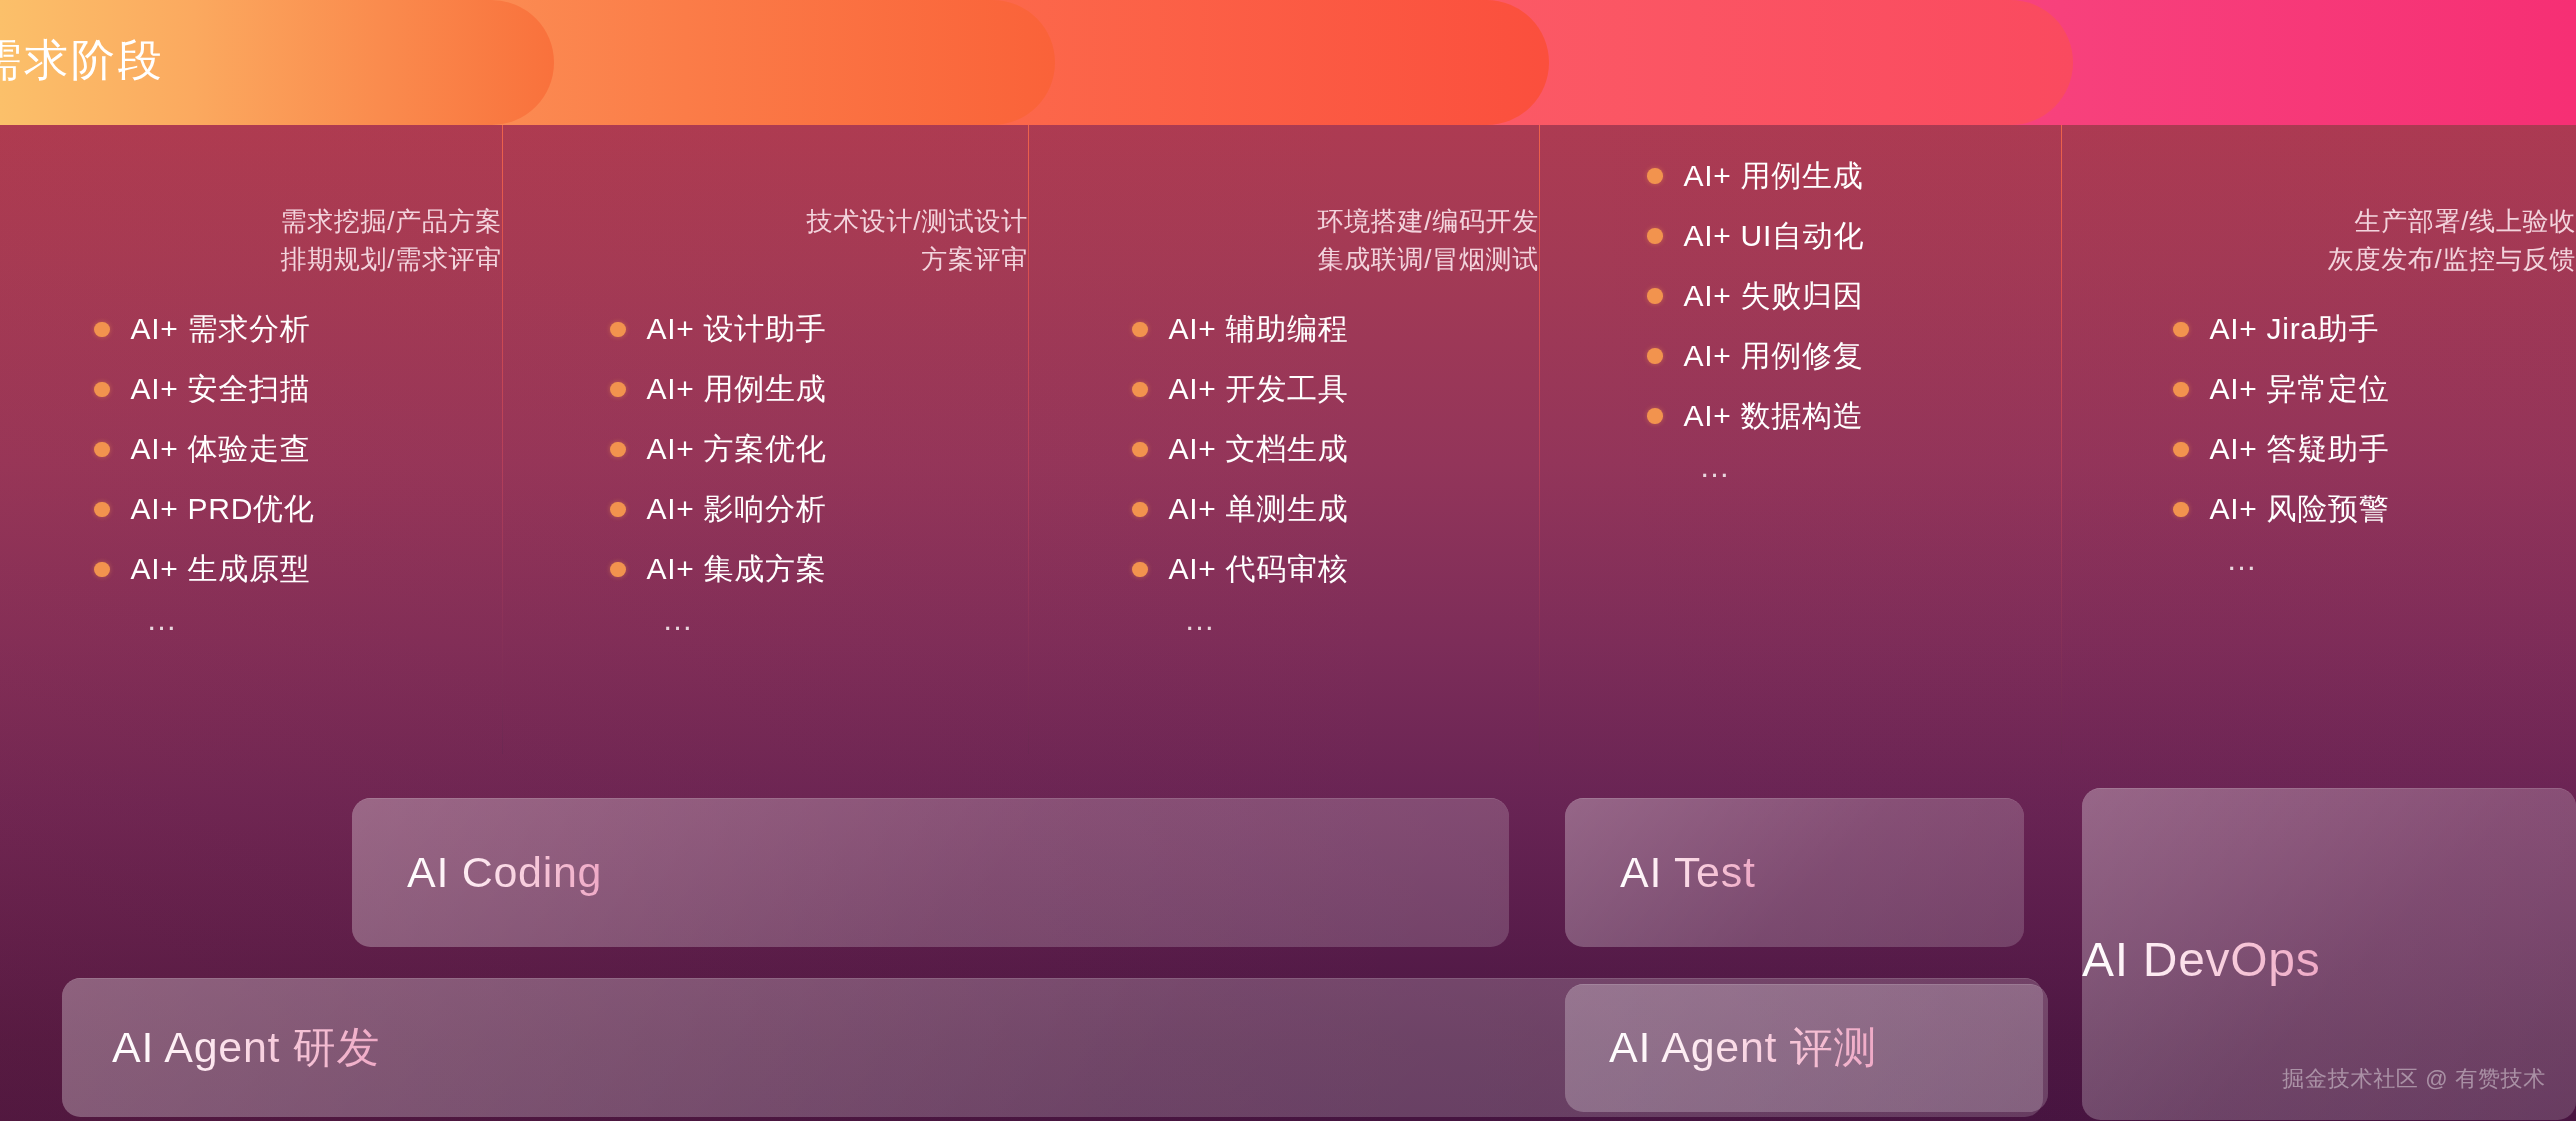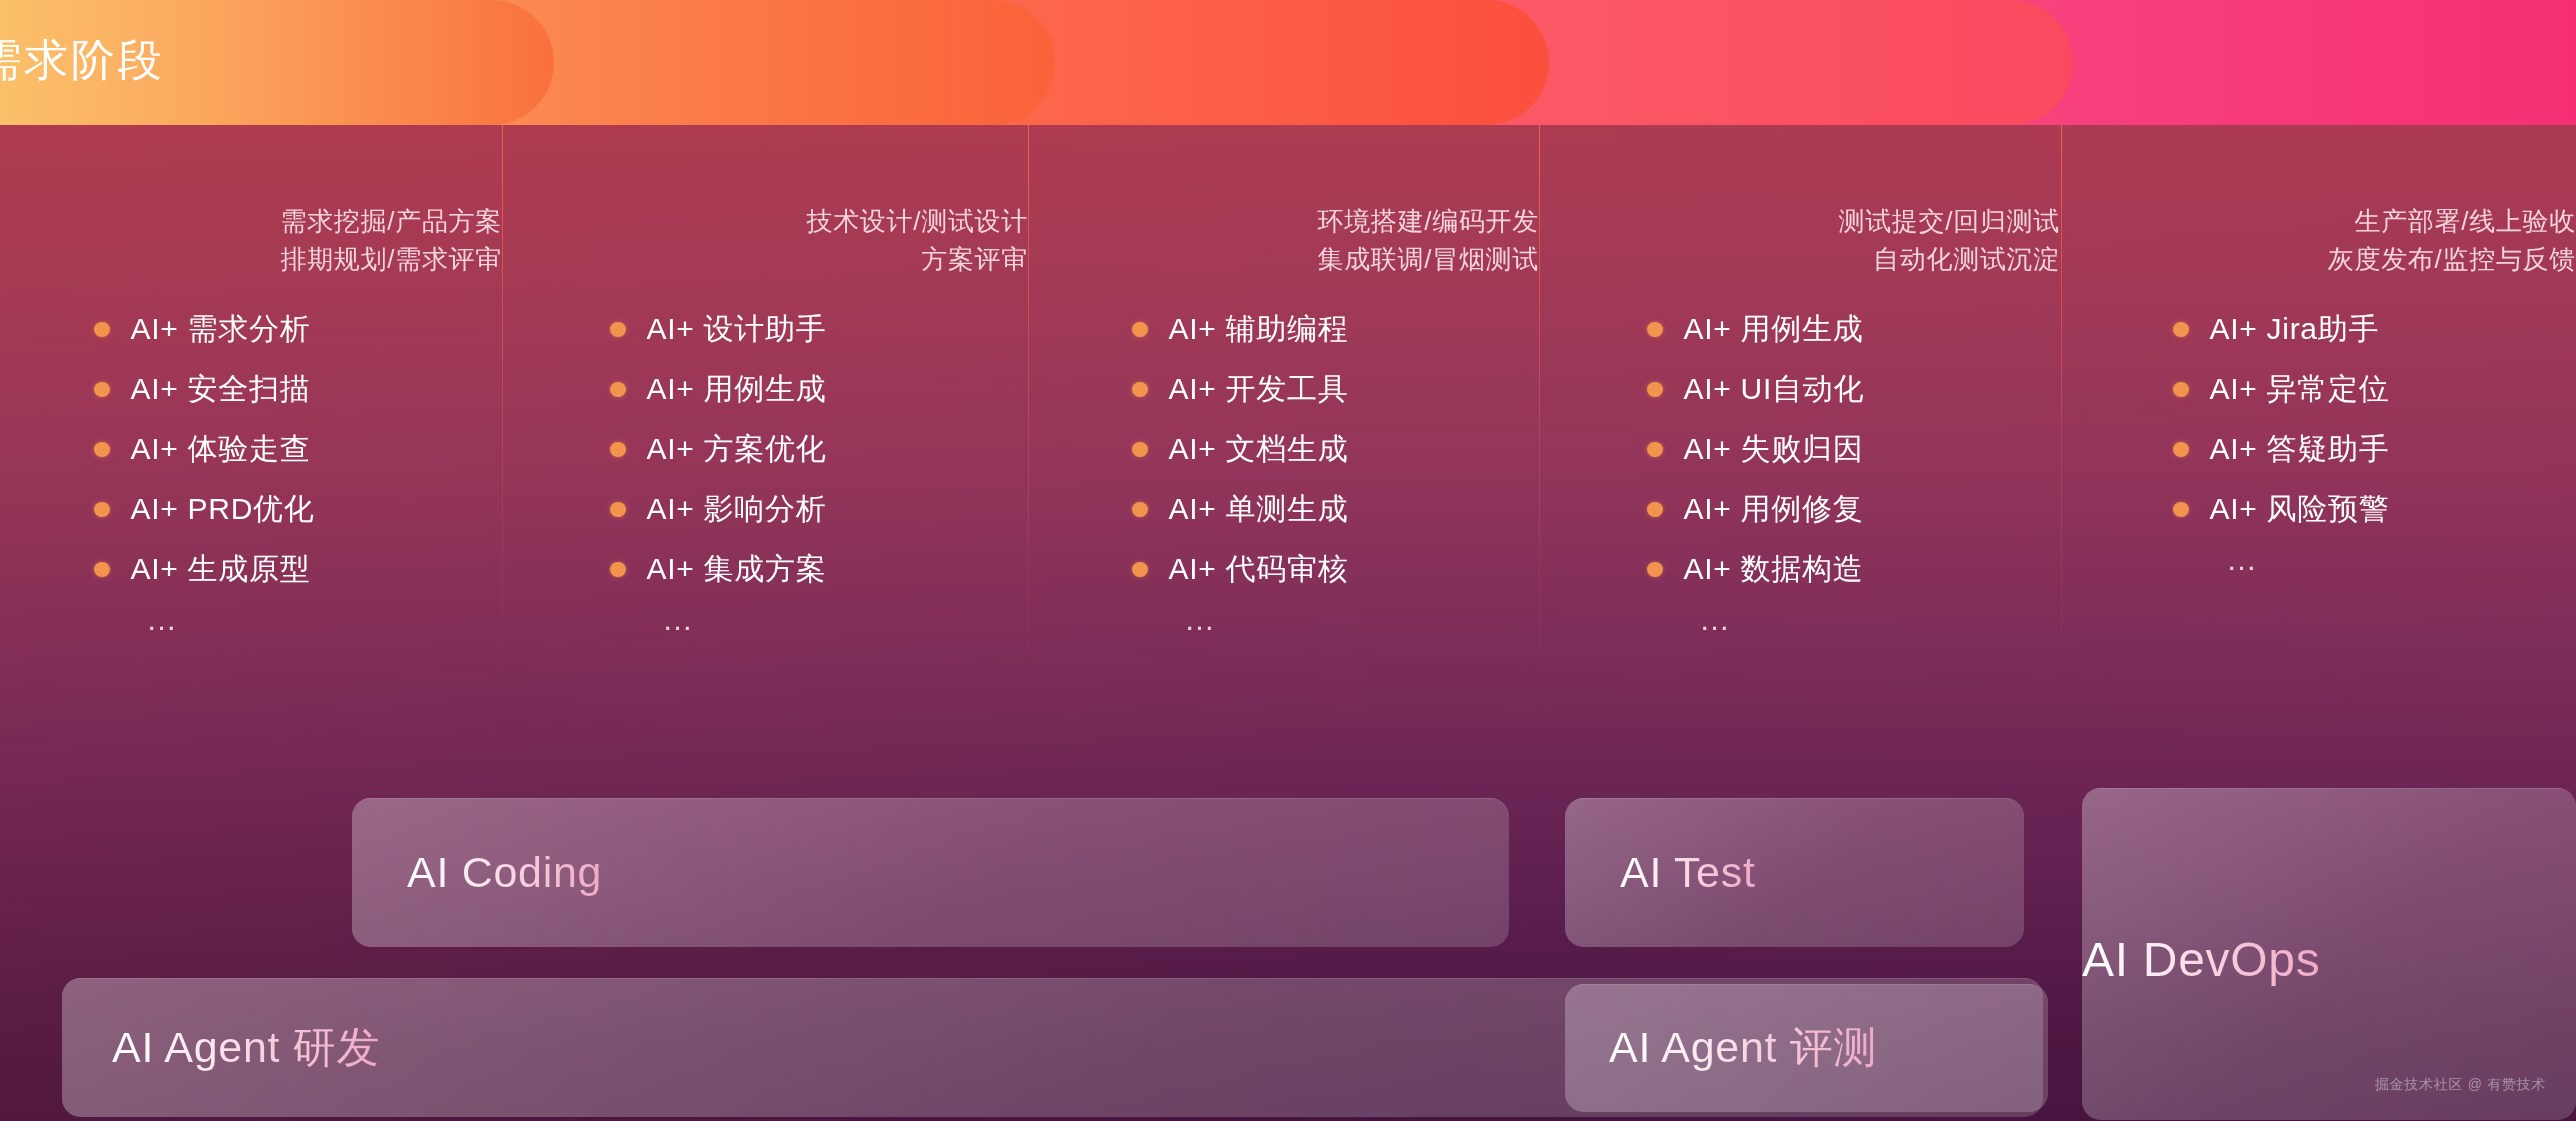--- a/index.html
+++ b/index.html
@@ -103,21 +103,21 @@
   .bar-devops .label{font-size:48px;margin-top:11.4px;}
   .bar-agent-dev{left:62px;  top:978px; width:1981px; height:139px; z-index:6;}
   .bar-agent-dev .label{margin-left:50px;}
   .bar-agent-eval{left:1565px;top:984px; width:483px;  height:128px; z-index:7;
     background:linear-gradient(135deg, rgba(255,255,255,.26) 0%, rgba(255,255,255,.19) 100%);}
   .bar-agent-eval .label{margin-left:44px;}
 
   
   .watermark{
     position:absolute;right:30px;bottom:28px;z-index:9;
-    color:rgba(255,255,255,.42);font-size:14px;letter-spacing:0.7px;white-space:nowrap;text-align:center;
+    color:rgba(255,255,255,.42);font-size:22px;letter-spacing:0.7px;white-space:nowrap;text-align:center;
   }
 </style>
 </head>
 <body>
 
 <div id="stage">
 
   <div class="bg"></div>
   <div class="bg-tint"></div>
 
@@ -224,22 +224,20 @@
           </li>
         <li>
             <i class="dot"></i>
             <span class="txt">AI+  代码审核</span>
           </li>
       </ul>
       <div class="ellipsis" style="margin-left:156px">…</div>
     </div>
 
     <div class="col" style="left:1539px;width:521px">
-      <div class="col-sub">测试提交/回归测试
-自动化测试沉淀</div>
       <ul class="bullets" style="margin-left:108px">
         <li>
             <i class="dot"></i>
             <span class="txt">AI+  用例生成</span>
           </li>
         <li>
             <i class="dot"></i>
             <span class="txt">AI+  UI自动化</span>
           </li>
         <li>

